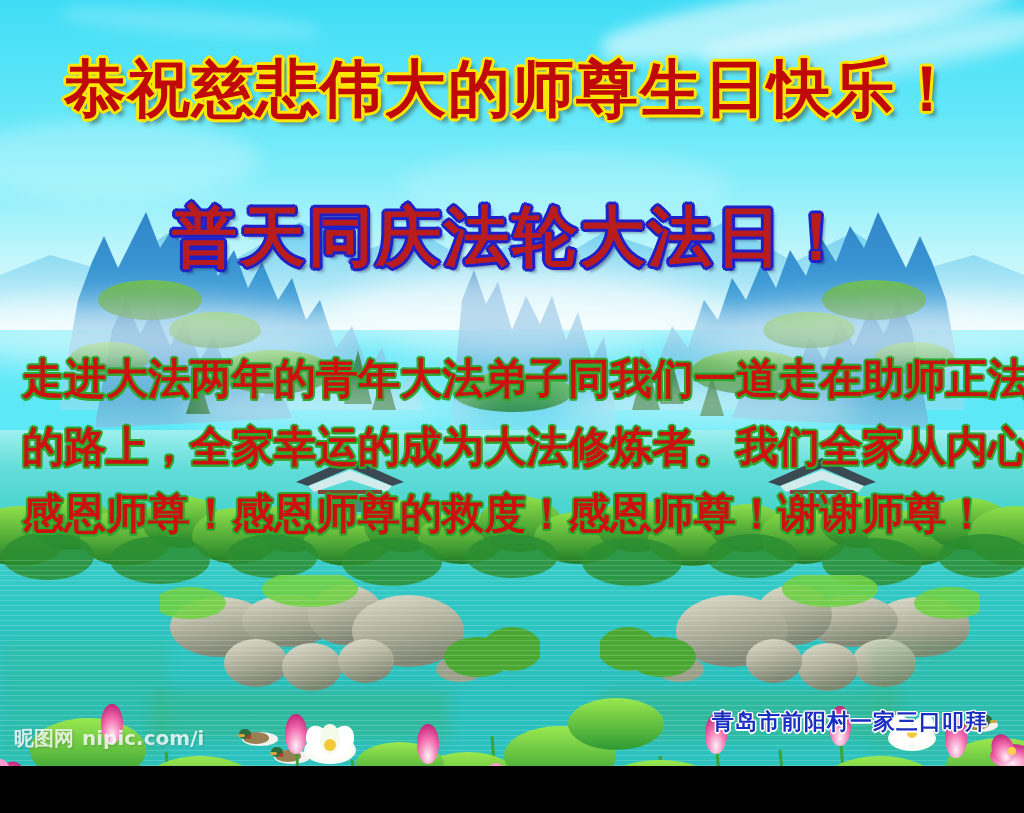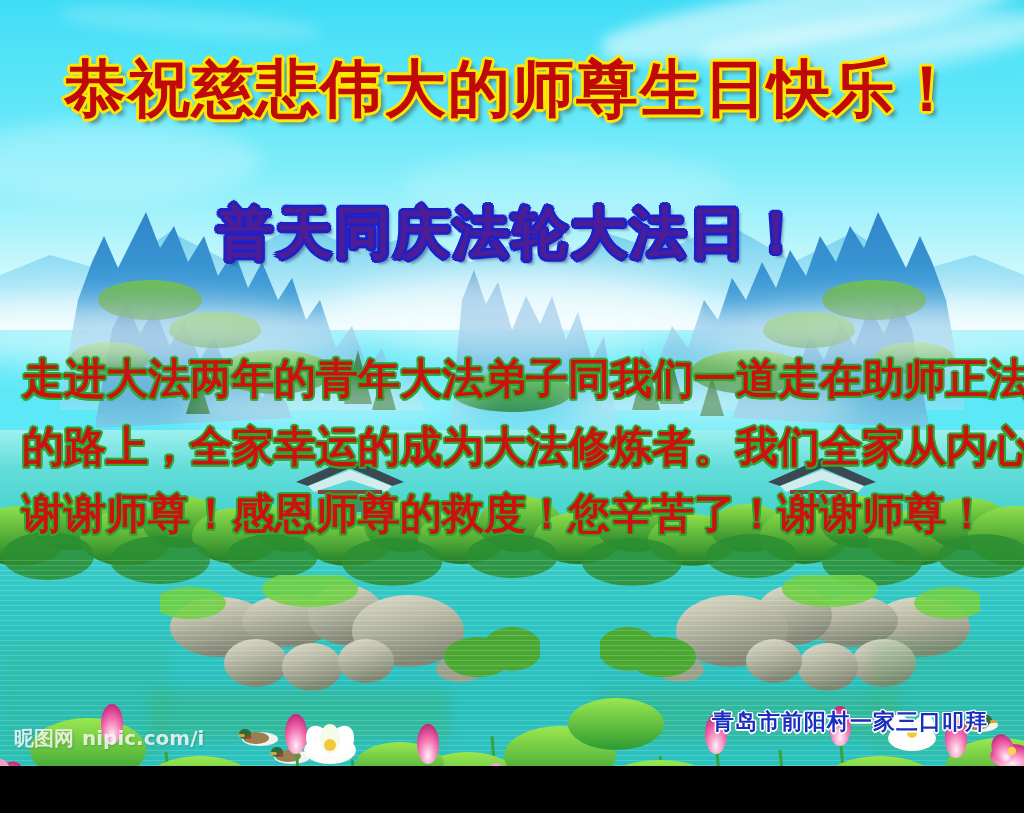--- a/index.html
+++ b/index.html
@@ -111,23 +111,23 @@
       -2px  2px 0 #ffe800, 2px  2px 0 #ffe800,
       -3px  0   0 #ffe800, 3px  0   0 #ffe800,
        0   -3px 0 #ffe800, 0    3px 0 #ffe800,
        5px  5px 4px rgba(40,30,0,0.45);
   }
 
   
   #subtitle {
     left: 0; right: 0; top: 205px;
     text-align: center;
-    font-size: 56px;
-    color: #4c1d95;
-    font-family: Liberation Sans, sans-serif;
+    font-size: 65px;
+    color: #b91c1c;
+    font-family: Liberation Serif, serif;
     letter-spacing: 3px;
     text-shadow:
       -2px -2px 0 #2020c8, 2px -2px 0 #2020c8,
       -2px  2px 0 #2020c8, 2px  2px 0 #2020c8,
       -3px  0   0 #2020c8, 3px  0   0 #2020c8,
        0   -3px 0 #2020c8, 0    3px 0 #2020c8,
        4px  4px 3px rgba(20,10,60,0.40);
   }
 
   
@@ -514,21 +514,21 @@
       </g>
     </g>
   </svg>
 
   <div class="txt" id="title">恭祝慈悲伟大的师尊生日快乐！</div>
 
   <div class="txt" id="subtitle">普天同庆法轮大法日！</div>
 
   <div class="txt bodyline" id="body-line-2">的路上，全家幸运的成为大法修炼者。我们全家从内心</div>
   <div class="txt bodyline" id="body-line-1">走进大法两年的青年大法弟子同我们一道走在助师正法</div>
-  <div class="txt bodyline" id="body-line-3">谢谢师尊！感恩师尊的救度！您辛苦了！谢谢师尊！</div>
+  <div class="txt bodyline" id="body-line-3">感恩师尊！感恩师尊的救度！感恩师尊！谢谢师尊！</div>
 
   <div class="txt" id="signature">青岛市前阳村一家三口叩拜</div>
 
 
   <div id="watermark">
     <span class="wm-cn">昵图网</span><span class="wm-en">nipic.com/i</span>
   </div>
 
 </div>
 

